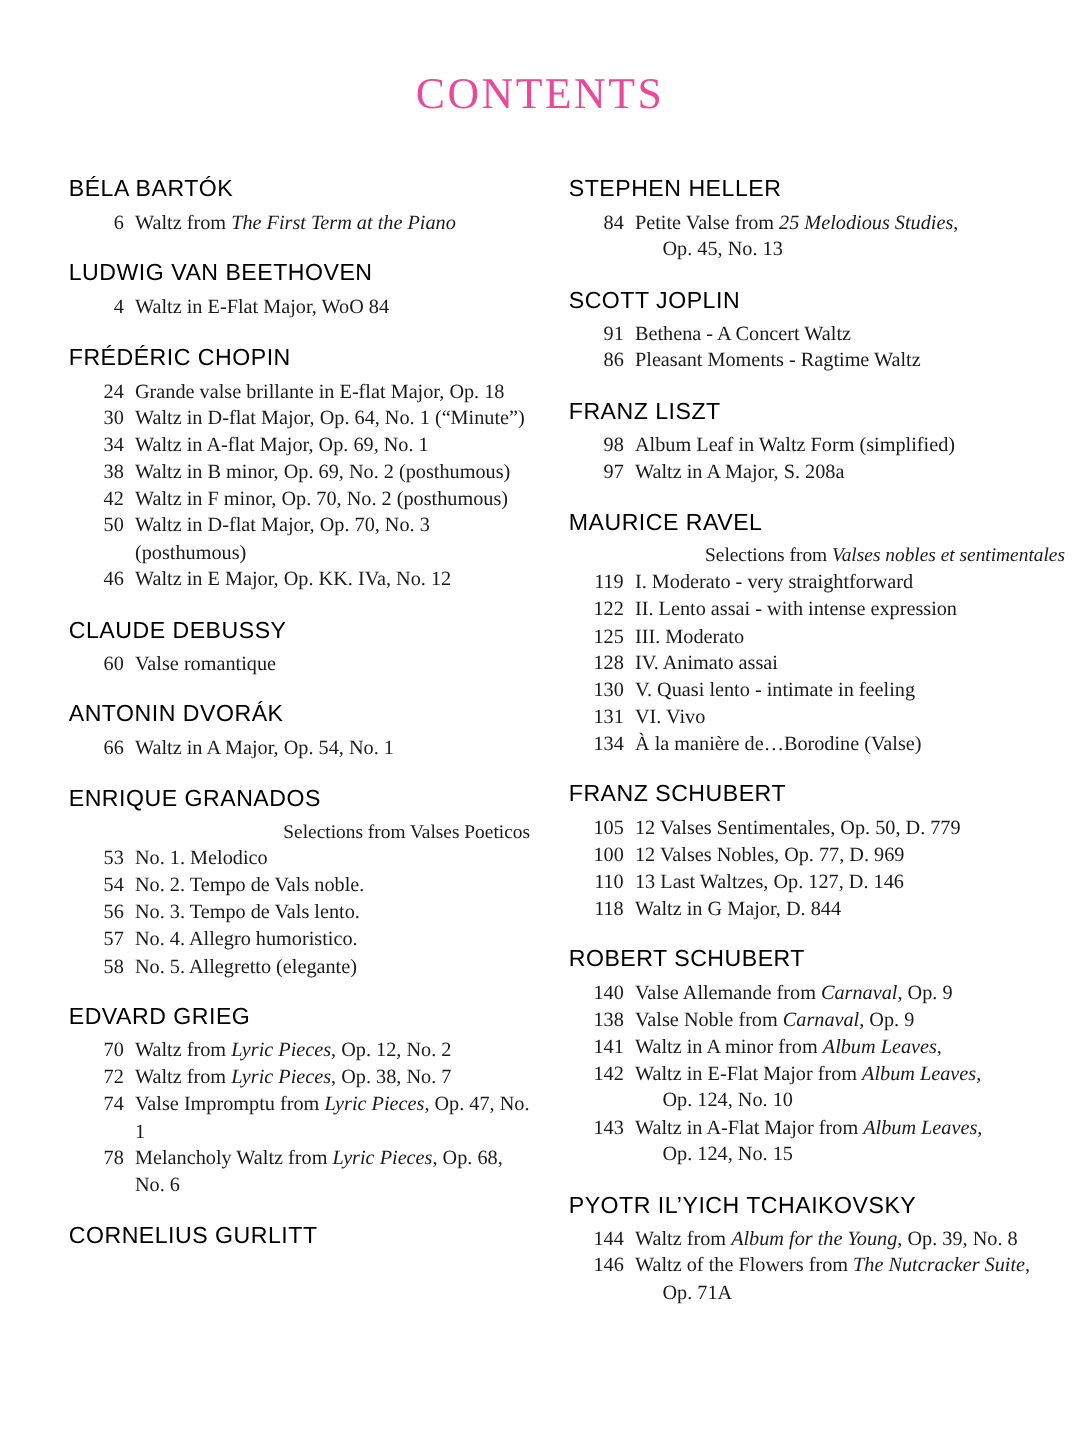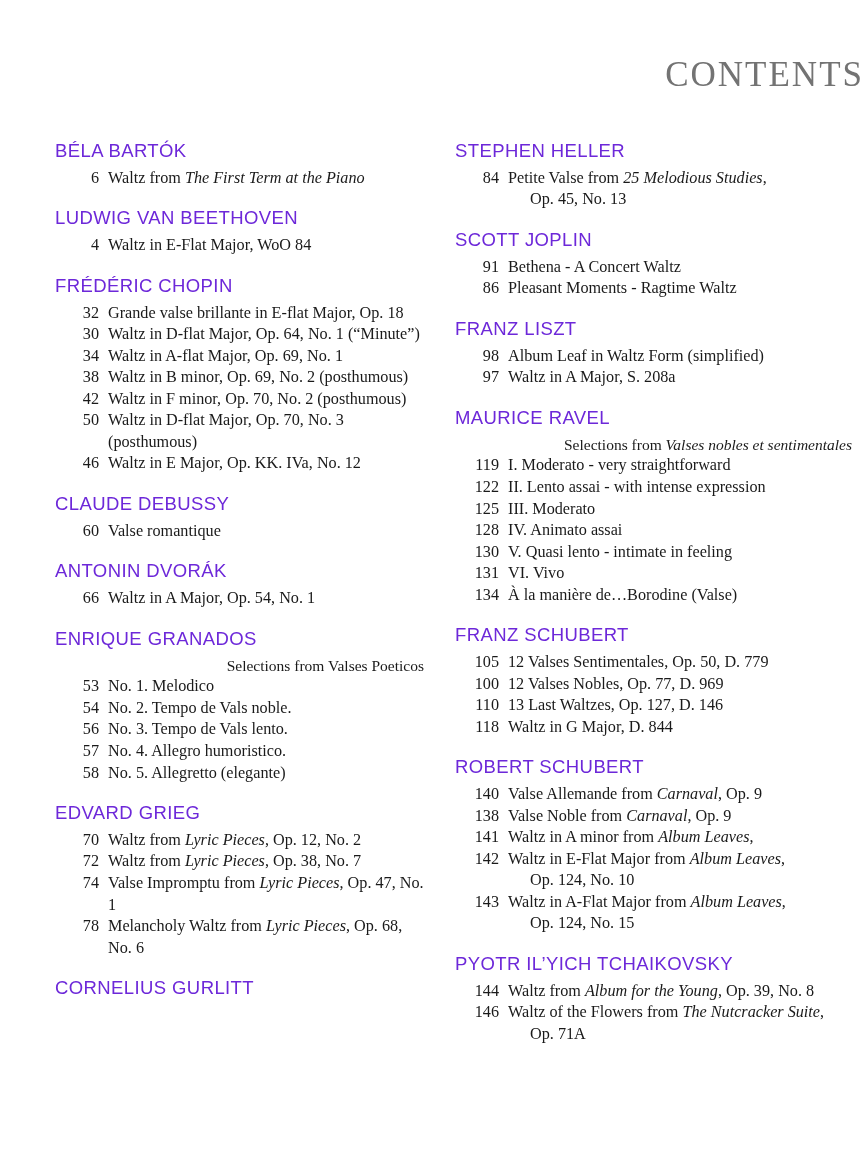--- a/index.html
+++ b/index.html
@@ -17,27 +17,27 @@
   }
 
   .page {
     position: absolute;
     inset: 0;
     padding: 0;
   }
 
   
   .page-title {
-    text-align: right;
+    text-align: center;
     font-family: "Liberation Serif", serif;
     font-weight: 400;
     font-size: 35px;
     letter-spacing: 2.0px;
     font-variant: small-caps;
-    color: #737373;
+    color: #ec4899;
     margin: 0;
     padding-top: 57px;
     line-height: 1;
   }
 
   
   .columns {
     position: absolute;
     top: 140px;
     left: 0;
@@ -61,21 +61,21 @@
 
   
   .section {
     margin-bottom: 18px;
   }
   .composer {
     font-family: "Liberation Sans", sans-serif;
     font-weight: 400;
     font-size: 18.5px;
     letter-spacing: 0.4px;
-    color: #6d28d9;
+    color: #000000;
     margin: 0 0 6px 0;
     line-height: 1.18;
     white-space: nowrap;
   }
   .subtitle {
     font-family: "Liberation Serif", serif;
     font-size: 15.5px;
     color: #1a1a1a;
     margin: 0 0 1px 0;
     padding-left: 0px;
@@ -140,21 +140,21 @@
             <li class="entry">
               <span class="pg">4</span>
               <span class="ttl">Waltz in E-Flat Major, WoO 84</span>
             </li>
           </ul>
         </div>
         <div class="section">
           <div class="composer">FRÉDÉRIC CHOPIN</div>
           <ul class="entries">
             <li class="entry">
-              <span class="pg">32</span>
+              <span class="pg">24</span>
               <span class="ttl">Grande valse brillante in E-flat Major, Op. 18</span>
             </li>
             <li class="entry">
               <span class="pg">30</span>
               <span class="ttl">Waltz in D-flat Major, Op. 64, No. 1 (“Minute”)</span>
             </li>
             <li class="entry">
               <span class="pg">34</span>
               <span class="ttl">Waltz in A-flat Major, Op. 69, No. 1</span>
             </li>

